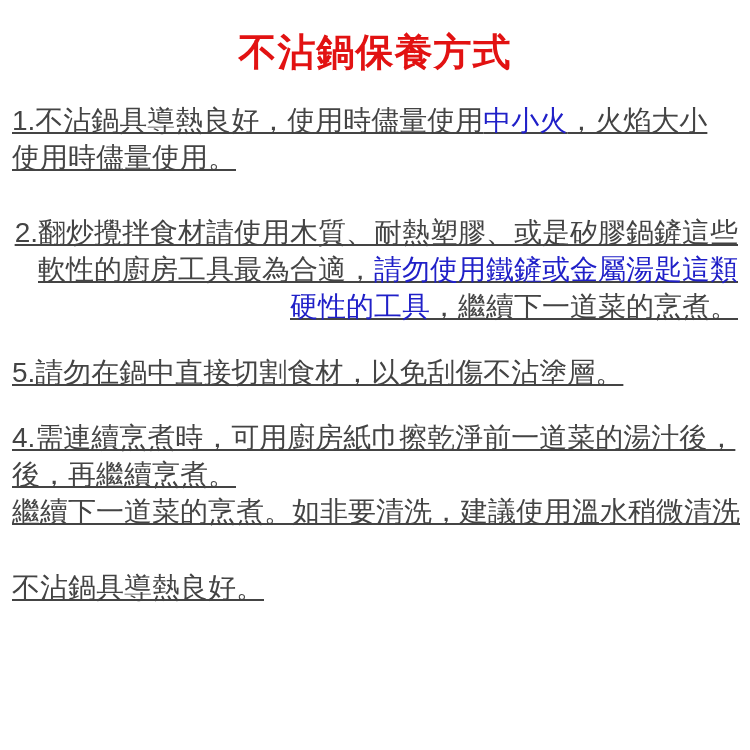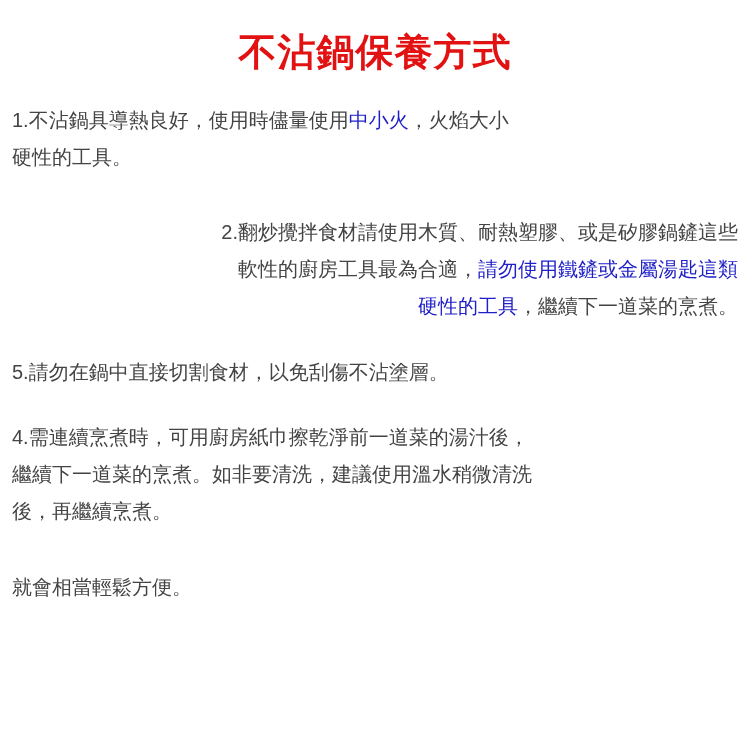--- a/index.html
+++ b/index.html
@@ -25,54 +25,55 @@
     text-align: center;
     font-size: 38px;
     line-height: 72px;
     font-weight: 700;
     color: var(--red);
     letter-spacing: 1px;
     white-space: nowrap;
   }
   .content {
     padding: 0 12px;
-    font-size: 20px;
+    font-size: 28px;
     line-height: 37px;
     color: var(--body);
+    text-decoration: underline;
   }
   .para { white-space: nowrap; }
   .para:nth-child(1) { margin-top: 14px; }
   .para:nth-child(2) { margin-top: 38px; text-align: right; }
   .para:nth-child(3) { margin-top: 29px; }
   .para:nth-child(4) { margin-top: 28px; }
   .para:nth-child(5) { margin-top: 39px; }
   .line { height: 37px; }
   .c-body { color: var(--body); }
   .c-blue { color: var(--blue); }
 </style>
 </head>
 <body>
 
 <div class="page">
   <h1 class="title">不沾鍋保養方式</h1>
   <div class="content" id="content">
       <div class="para">
         <div class="line"><span class="c-body">1.不沾鍋具導熱良好，使用時儘量使用</span><span class="c-blue">中小火</span><span class="c-body">，火焰大小</span></div>
-        <div class="line"><span class="c-body">硬性的工具。</span></div>
+        <div class="line"><span class="c-body">使用時儘量使用。</span></div>
       </div>
       <div class="para">
         <div class="line"><span class="c-body">2.翻炒攪拌食材請使用木質、耐熱塑膠、或是矽膠鍋鏟這些</span></div>
         <div class="line"><span class="c-body">軟性的廚房工具最為合適，</span><span class="c-blue">請勿使用鐵鏟或金屬湯匙這類</span></div>
         <div class="line"><span class="c-blue">硬性的工具</span><span class="c-body">，繼續下一道菜的烹煮。</span></div>
       </div>
       <div class="para">
         <div class="line"><span class="c-body">5.請勿在鍋中直接切割食材，以免刮傷不沾塗層。</span></div>
       </div>
       <div class="para">
         <div class="line"><span class="c-body">4.需連續烹煮時，可用廚房紙巾擦乾淨前一道菜的湯汁後，</span></div>
+        <div class="line"><span class="c-body">後，再繼續烹煮。</span></div>
         <div class="line"><span class="c-body">繼續下一道菜的烹煮。如非要清洗，建議使用溫水稍微清洗</span></div>
-        <div class="line"><span class="c-body">後，再繼續烹煮。</span></div>
       </div>
       <div class="para">
-        <div class="line"><span class="c-body">就會相當輕鬆方便。</span></div>
+        <div class="line"><span class="c-body">不沾鍋具導熱良好。</span></div>
       </div>
     </div>
 </div>
 
 </body></html>

